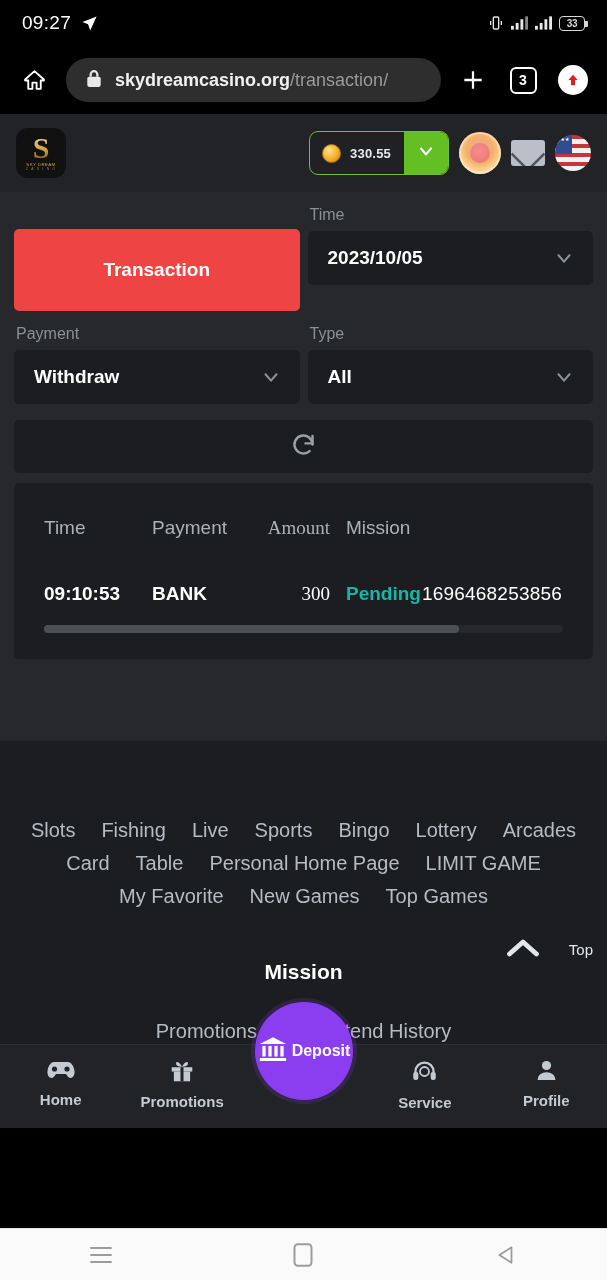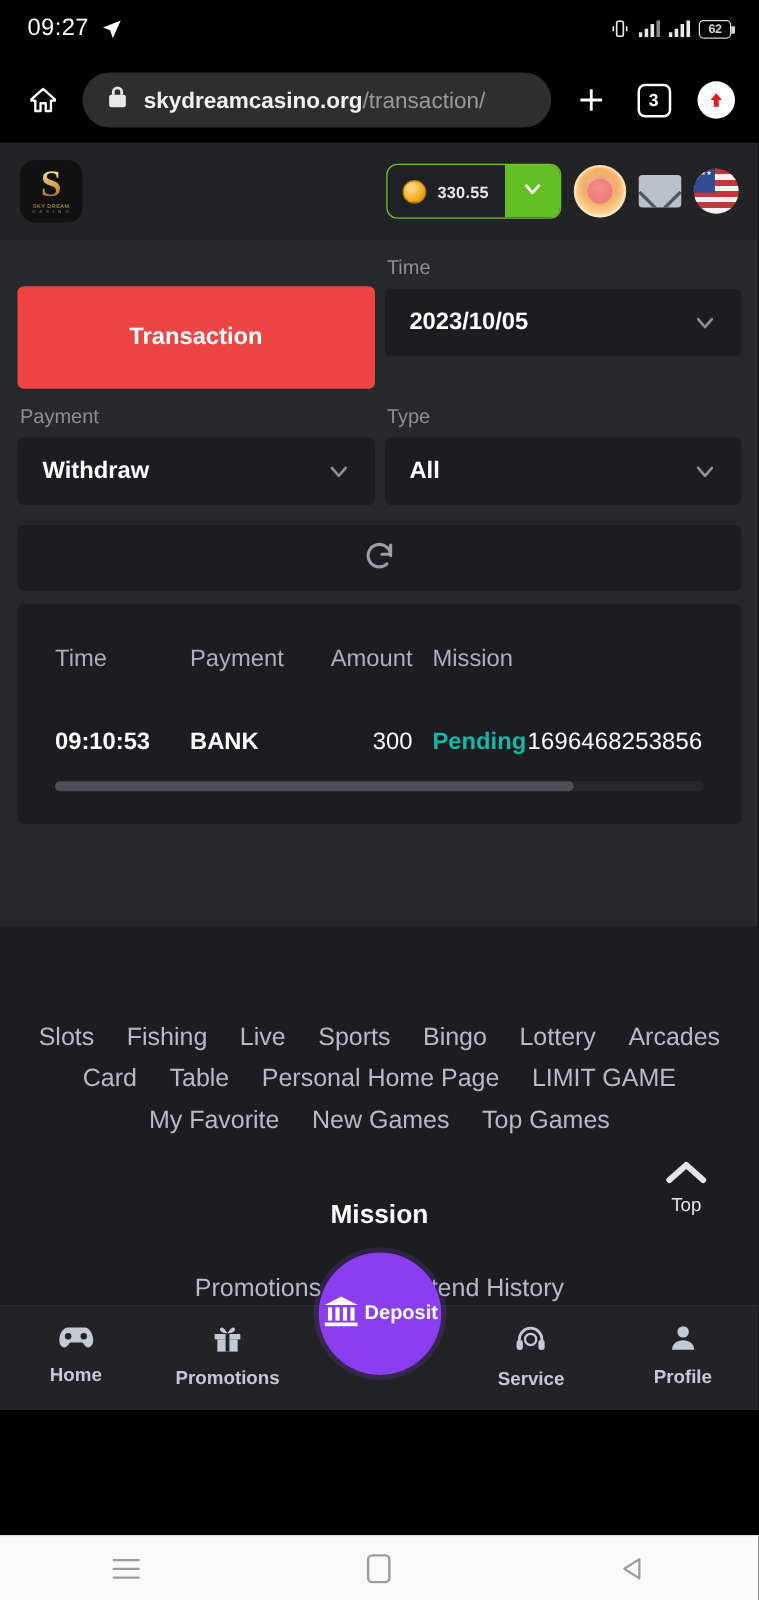--- a/index.html
+++ b/index.html
@@ -145,21 +145,21 @@
   
   .table-card {
     margin: 10px 14px 0 14px; background: #1b1d20; border-radius: 5px;
     padding: 34px 0 26px 0;
   }
   .trow { display: flex; align-items: center; padding: 0 30px; white-space: nowrap; }
   .th { color: #aab1b8; font-size: 19px; }
   .td { color: #ffffff; font-size: 19px; font-weight: 700; }
   .c-time { width: 108px; }
   .c-pay { width: 96px; }
-  .c-amt { width: 82px; text-align: right; }
+  .c-amt { width: 82px; text-align: right; font-family: Liberation Serif, serif; }
   .c-stat { width: 92px; padding-left: 16px; }
   .c-id { flex: 1; }
   .status-pending { color: #14b8a8; font-weight: 600; }
   .td.c-amt { font-weight: 400; }
   .td.c-id { font-weight: 400; letter-spacing: .2px; }
   .row-spacer { height: 44px; }
   .hscroll { margin: 20px 30px 0 30px; height: 8px; background: #26282c; border-radius: 4px; }
   .hscroll > i { display: block; height: 8px; width: 80%; background: #4c5055; border-radius: 4px; }
 
   
@@ -167,22 +167,22 @@
   .foot-title { text-align: center; color: #fff; font-size: 21px; font-weight: 700; }
   .links {
     display: flex; flex-wrap: wrap; justify-content: center; align-items: center;
     column-gap: 26px; row-gap: 10px; padding: 40px 20px 0 20px; max-width: 600px; margin: 0 auto;
   }
   .link { color: #b6bcc3; font-size: 20px; }
   .mission-wrap { padding-top: 52px; }
 
   .top-btn {
     position: absolute; right: 14px; bottom: 135px; width: 88px; height: 88px;
-    background: #1b1d20; border-radius: 8px; display: flex; flex-direction: column;
-    align-items: center; justify-content: center; gap: 2px; color: #e3e7ea;
+    background: #1b1d20; border-radius: 8px; display: flex; flex-direction: row;
+    align-items: center; justify-content: space-between; gap: 2px; color: #e3e7ea;
   }
   .top-btn span { font-size: 15px; }
 
   
   .bottomnav {
     position: absolute; left: 0; bottom: 0; width: 607px; height: 84px;
     background: #212326; display: flex; align-items: flex-start;
     justify-content: space-around; padding-top: 13px; border-top:1px solid #2b2d31;
   }
   .bn-item { display: flex; flex-direction: column; align-items: center; gap: 6px;
@@ -236,21 +236,21 @@
           </svg>
       </span>
       <span class="sb-icon">
         <svg width="17" height="14" viewBox="0 0 18 14">
             <rect x="0" y="10" width="3" height="4" fill="#e8e8e8"></rect>
             <rect x="5" y="7" width="3" height="7" fill="#e8e8e8"></rect>
             <rect x="10" y="3" width="3" height="11" fill="#e8e8e8"></rect>
             <rect x="15" y="0" width="3" height="14" fill="#e8e8e8"></rect>
           </svg>
       </span>
-      <span class="batt">62</span>
+      <span class="batt">33</span>
     </div>
   </div>
 
   <div class="toolbar">
     <div class="tb-btn">
       <svg width="25" height="25" viewBox="0 0 24 24">
           <path d="M3 11l9-8 9 8v1h-3v8h-4v-6H10v6H6v-8H3z" fill="none" stroke="#fff" stroke-width="1.8" stroke-linejoin="round"></path>
         </svg>
     </div>
     <div class="url-pill">

